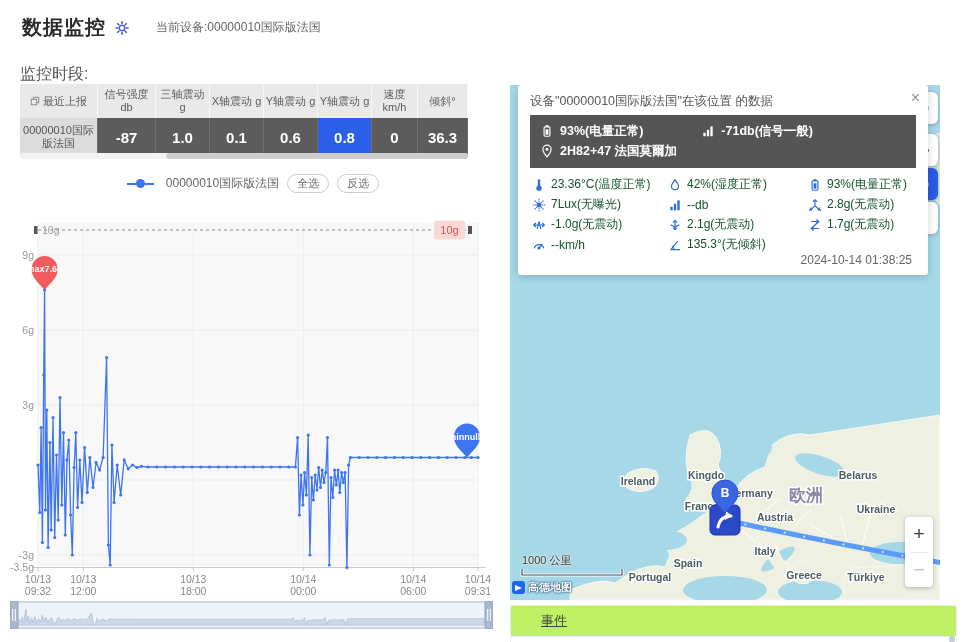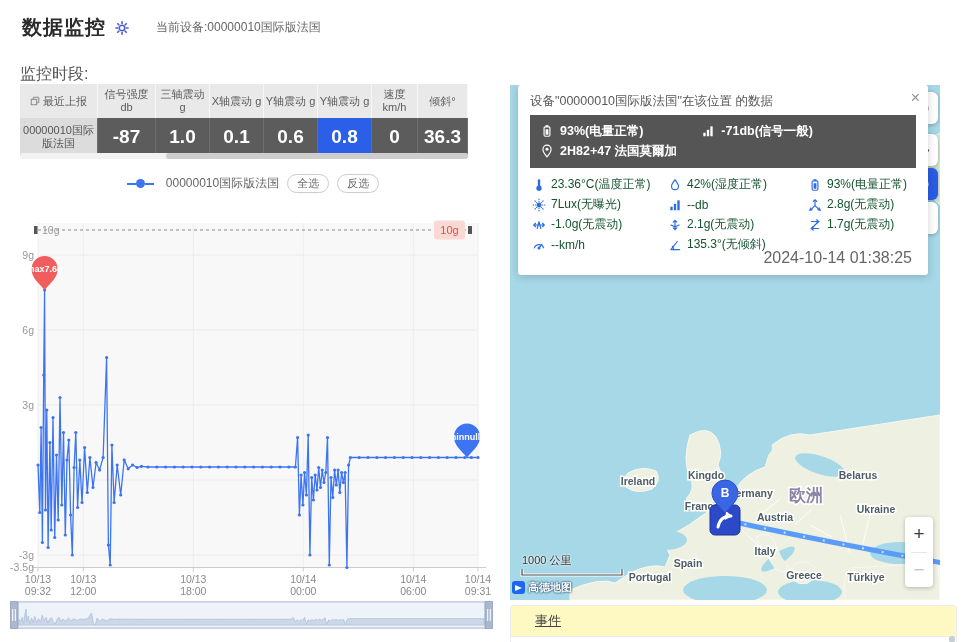--- a/index.html
+++ b/index.html
@@ -13,21 +13,21 @@
   #hdr .gear{width:16px;height:16px;color:#4a5cd0;cursor:pointer;}
   #hdr .dev{margin-left:18px;font-size:12px;color:#666;}
   #period{left:20px;top:64px;font-size:16px;color:#555;}
 
   
   #tbl{left:20px;top:84px;width:448px;font-size:11px;border-collapse:collapse;}
   #tbl .trow{display:grid;grid-template-columns:78px 58px 54px 54px 54px 54px 46px 50px;}
   #tbl .h{background:#e9e9e9;color:#5c5c5c;min-height:30px;display:flex;align-items:center;justify-content:center;
      text-align:center;line-height:1.15;padding:2px 1px;border-right:1px solid #f7f7f7;}
   #tbl .c{min-height:34px;display:flex;align-items:center;justify-content:center;text-align:center;
-     background:#5c5c5c;color:#fff;font-size:19px;font-weight:bold;border-right:1px solid #6e6e6e;}
+     background:#5c5c5c;color:#fff;font-size:15px;font-weight:bold;border-right:1px solid #6e6e6e;}
   #tbl .c.dev{background:#dcdcdc;color:#555;font-size:11px;font-weight:normal;line-height:1.2;padding:2px;}
   #tbl .c.hl{background:#2b5fe8;}
   #tbl-scroll{left:20px;top:153px;width:448px;height:6px;background:#f2f2f2;border-radius:3px;}
   #tbl-scroll .thumb{position:absolute;left:146px;top:0;width:302px;height:6px;background:#cdcdcd;border-radius:3px;}
 
   
   #legend{left:8px;top:174px;width:490px;display:flex;align-items:center;justify-content:center;gap:8px;}
   #legend .lmark{display:flex;align-items:center;}
   #legend .lline{width:9px;height:2px;background:#3d74f1;}
   #legend .ldot{width:9px;height:9px;border-radius:50%;background:#3d74f1;}
@@ -63,25 +63,25 @@
   #popup .ptitle{padding:8px 12px 5px 12px;font-size:12.5px;color:#595959;}
   #popup .pclose{position:absolute;right:8px;top:6px;font-size:16px;color:#909399;cursor:pointer;line-height:14px;}
   #popup .darkbar{margin:0 12px;background:rgba(72,72,72,.93);color:#fff;padding:6px 10px 7px 10px;}
   #popup .drow{display:flex;align-items:center;gap:6px;min-height:20px;font-size:12.5px;font-weight:bold;}
   #popup .drow .ico{width:14px;height:14px;color:#fff;flex:0 0 auto;}
   #popup .drow .sig2{margin-left:52px;display:flex;align-items:center;gap:6px;}
   #popup .statgrid{display:grid;grid-template-columns:136px 140px 120px;padding:8px 0 0 14px;row-gap:3px;}
   .stat{display:flex;align-items:center;gap:5px;font-size:12px;color:#14532d;}
   .stat .ico{width:14px;height:14px;color:#2b6de0;flex:0 0 auto;}
   .ico svg{width:100%;height:100%;display:block;}
-  #popup .ts{position:absolute;right:16px;bottom:8px;font-size:16px;color:#666;}
+  #popup .ts{position:absolute;right:16px;bottom:8px;font-size:12px;color:#666;}
 
   
   #events{left:510px;top:605px;width:445px;height:37px;border:1px solid #e8edf2;border-radius:3px 3px 0 0;background:#fff;}
-  #events .ehead{height:30px;background:#fef9c3;display:flex;align-items:center;padding-left:24px;
+  #events .ehead{height:30px;background:#bef264;display:flex;align-items:center;padding-left:30px;
      font-size:13px;color:#444;border-bottom:1px solid #e8edf2;text-decoration:underline;}
   #events .escroll{position:absolute;right:1px;bottom:0;width:6px;height:7px;background:#c8ccd4;border-radius:3px;}
 
   svg text{user-select:none;}
 </style>
 </head>
 <body>
 
 <div id="stage">
 

